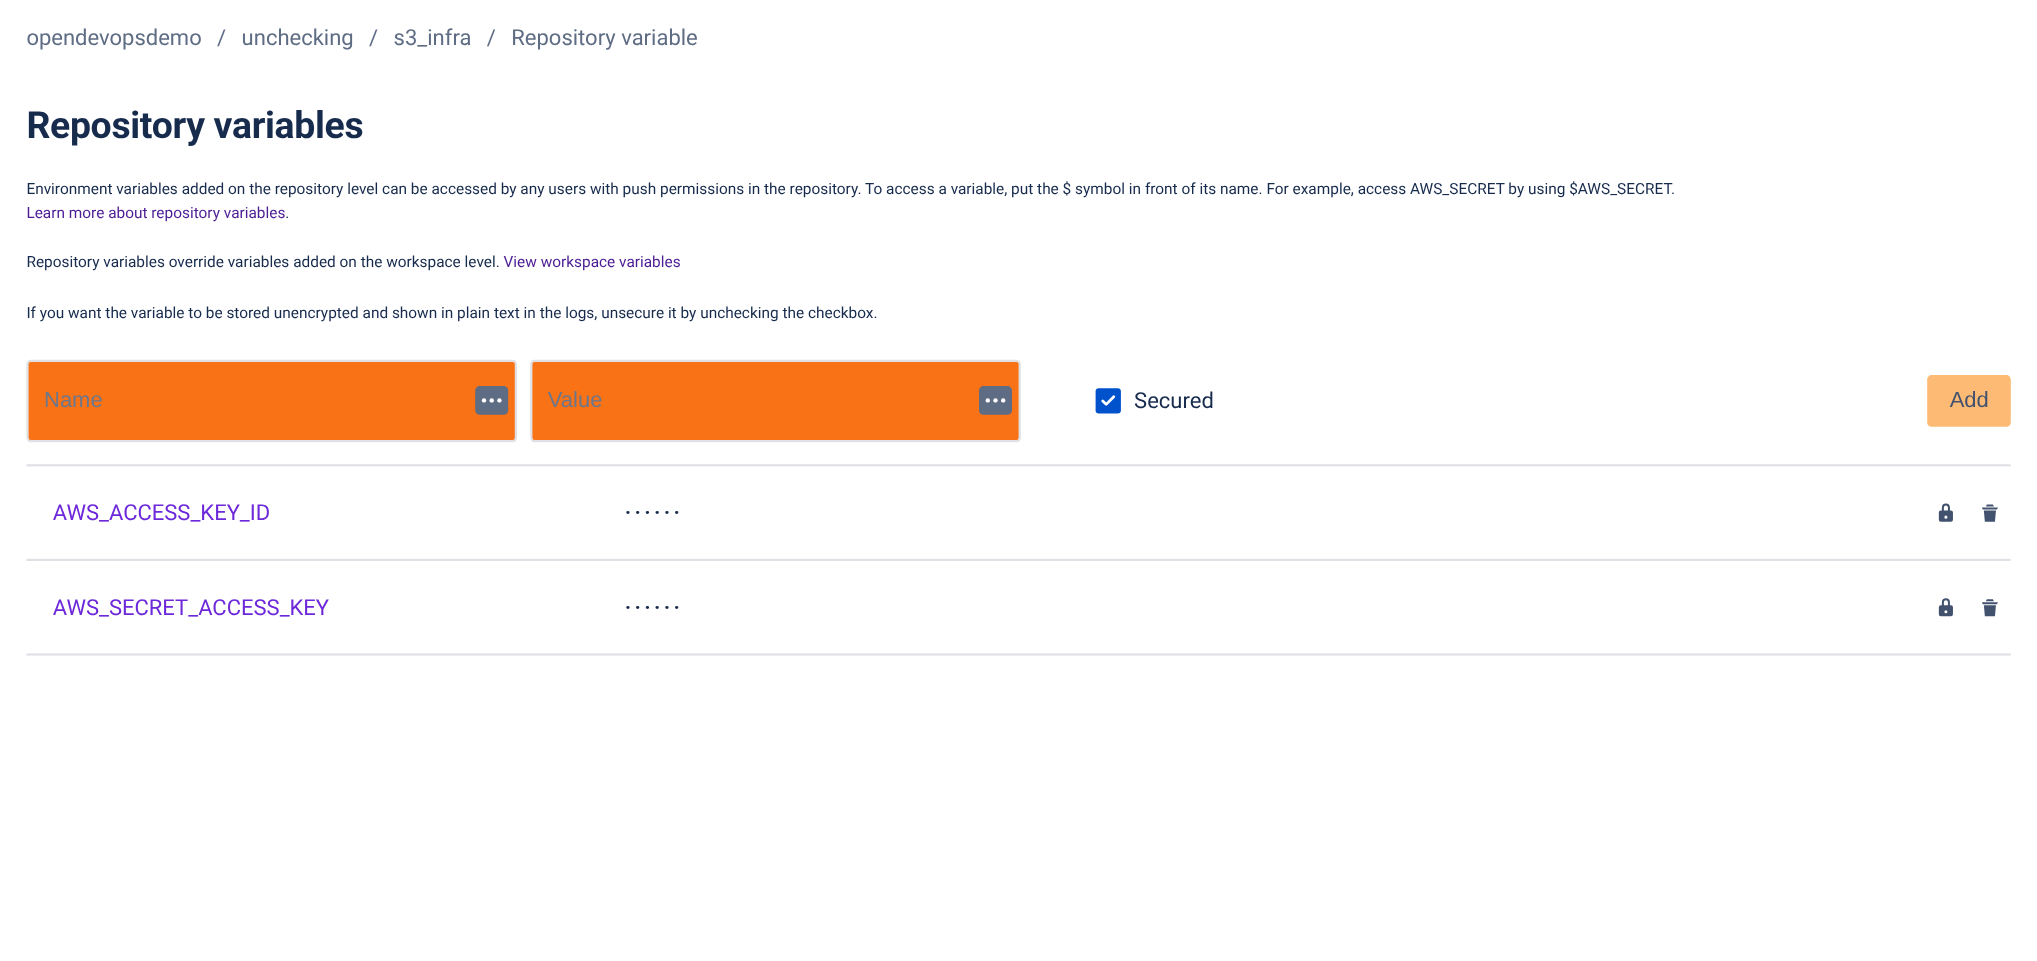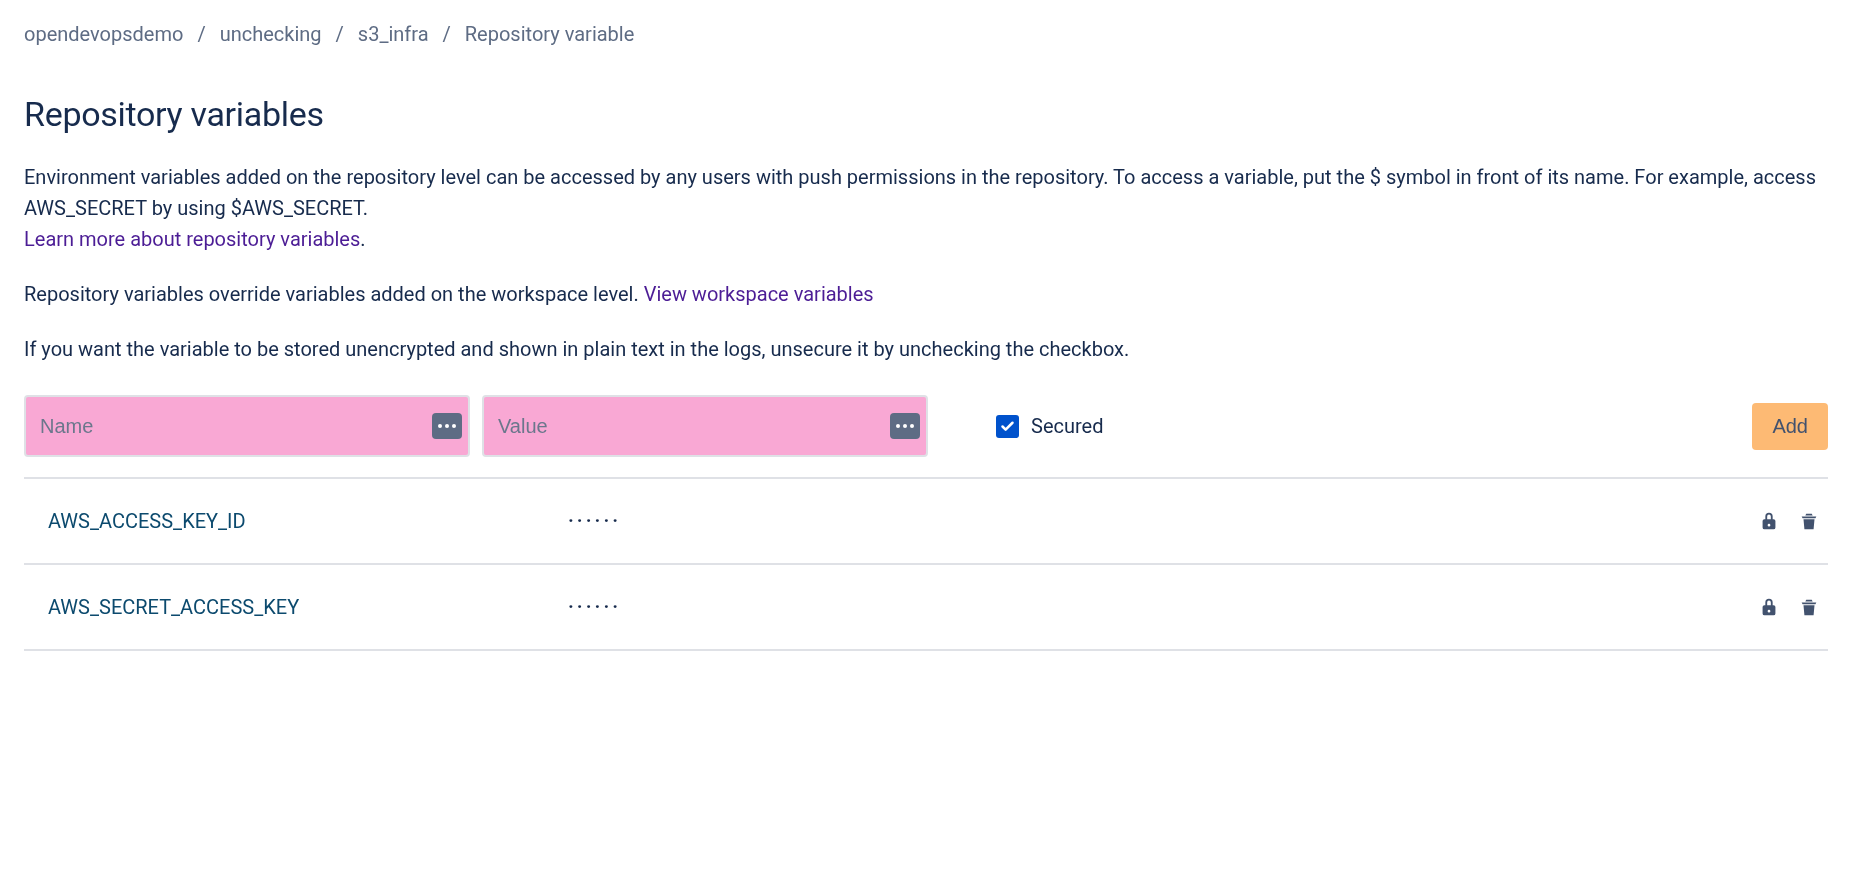--- a/index.html
+++ b/index.html
@@ -18,27 +18,27 @@
     margin-bottom: 48px;
   }
   .breadcrumb a {
     color: #5e6c84;
     text-decoration: none;
     cursor: pointer;
   }
   .breadcrumb .sep { color: #5e6c84; }
   h1.page-title {
     font-size: 34px;
-    font-weight: 400;
+    font-weight: 700;
     color: #172b4d;
     margin-bottom: 28px;
     letter-spacing: -0.3px;
   }
   .desc {
-    font-size: 20px;
+    font-size: 14px;
     line-height: 1.55;
     color: #172b4d;
     margin-bottom: 24px;
   }
   .desc a, .link {
     color: #4c1d95;
     text-decoration: none;
     cursor: pointer;
   }
   .form-row {
@@ -47,24 +47,24 @@
     gap: 12px;
     margin-top: 30px;
     margin-bottom: 0;
   }
   .input-wrap {
     position: relative;
     width: 446px;
   }
   .input {
     width: 100%;
-    height: 62px;
+    height: 75px;
     border: 2px solid #dfe1e6;
     border-radius: 4px;
-    background: #f9a8d4;
+    background: #f97316;
     padding: 0 60px 0 14px;
     font-size: 20px;
     color: #172b4d;
   }
   .input::placeholder { color: #6b778c; }
   .input-suffix {
     position: absolute;
     right: 8px;
     top: 50%;
     transform: translateY(-50%);
@@ -110,21 +110,21 @@
     margin-top: 20px;
     border-top: 2px solid #dfe1e6;
   }
   .row {
     display: flex;
     align-items: center;
     padding: 30px 0 30px 24px;
     border-bottom: 2px solid #dfe1e6;
     font-size: 20px;
   }
-  .row .name { width: 520px; color: #0c4a6e; }
+  .row .name { width: 520px; color: #6d28d9; }
   .row .value { flex: 1; color: #172b4d; letter-spacing: 3px; font-weight: 600; }
   .row .actions { display: flex; gap: 18px; align-items: center; padding-right: 8px; }
   .icon-btn { background: none; border: none; cursor: pointer; color: #42526e; display:flex; align-items:center; justify-content:center; }
   .icon-btn svg { width: 22px; height: 22px; }
 </style>
 </head>
 <body>
 
 <nav class="breadcrumb">
   <a>opendevopsdemo</a>

